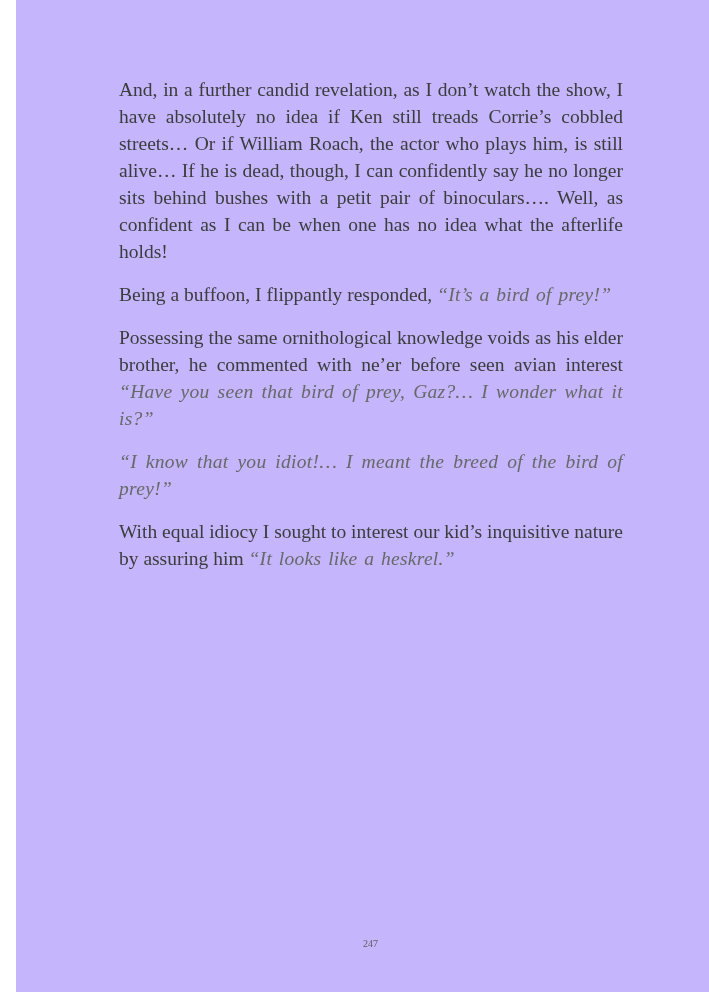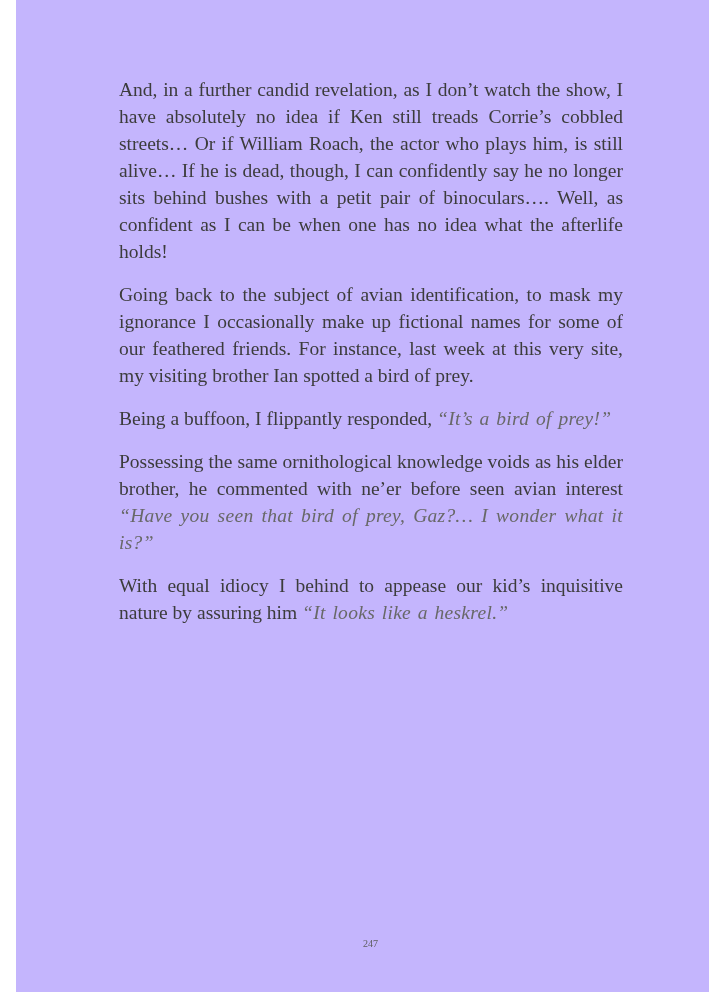--- a/index.html
+++ b/index.html
@@ -58,35 +58,35 @@
 </head>
 <body>
 
 <div class="page">
   <div class="content">
 
     <p class="para">
       <span class="roman">And, in a further candid revelation, as I don’t watch the show, I have absolutely no idea if Ken still treads Corrie’s cobbled streets… Or if William Roach, the actor who plays him, is still alive… If he is dead, though, I can confidently say he no longer sits behind bushes with a petit pair of binoculars…. Well, as confident as I can be when one has no idea what the afterlife holds!</span>
     </p>
 
-    <p class="para">
-      <span class="roman">Going back to the subject of avian identification, to mask my ignorance I occasionally make up fictional names for some of our feathered friends. For instance, last week at this very site, my visiting brother Ian spotted a bird of prey.</span>
-    </p>
 
     <p class="para">
       <span class="roman">Being a buffoon, I flippantly responded, </span><span class="italic">“It’s a bird of prey!”</span>
     </p>
 
     <p class="para">
       <span class="roman">Possessing the same ornithological knowledge voids as his elder brother, he commented with ne’er before seen avian interest </span><span class="italic">“Have you seen that bird of prey, Gaz?… I wonder what it is?”</span>
     </p>
 
+    <p class="para">
+      <span class="italic">“I know that you idiot!… I meant the breed of the bird of prey!”</span>
+    </p>
 
     <p class="para">
-      <span class="roman">With equal idiocy I behind to appease our kid’s inquisitive nature by assuring him </span><span class="italic">“It looks like a heskrel.”</span>
+      <span class="roman">With equal idiocy I sought to interest our kid’s inquisitive nature by assuring him </span><span class="italic">“It looks like a heskrel.”</span>
     </p>
 
 
 
   </div>
 
   <div class="page-number">247</div>
 </div>
 
 </body></html>

